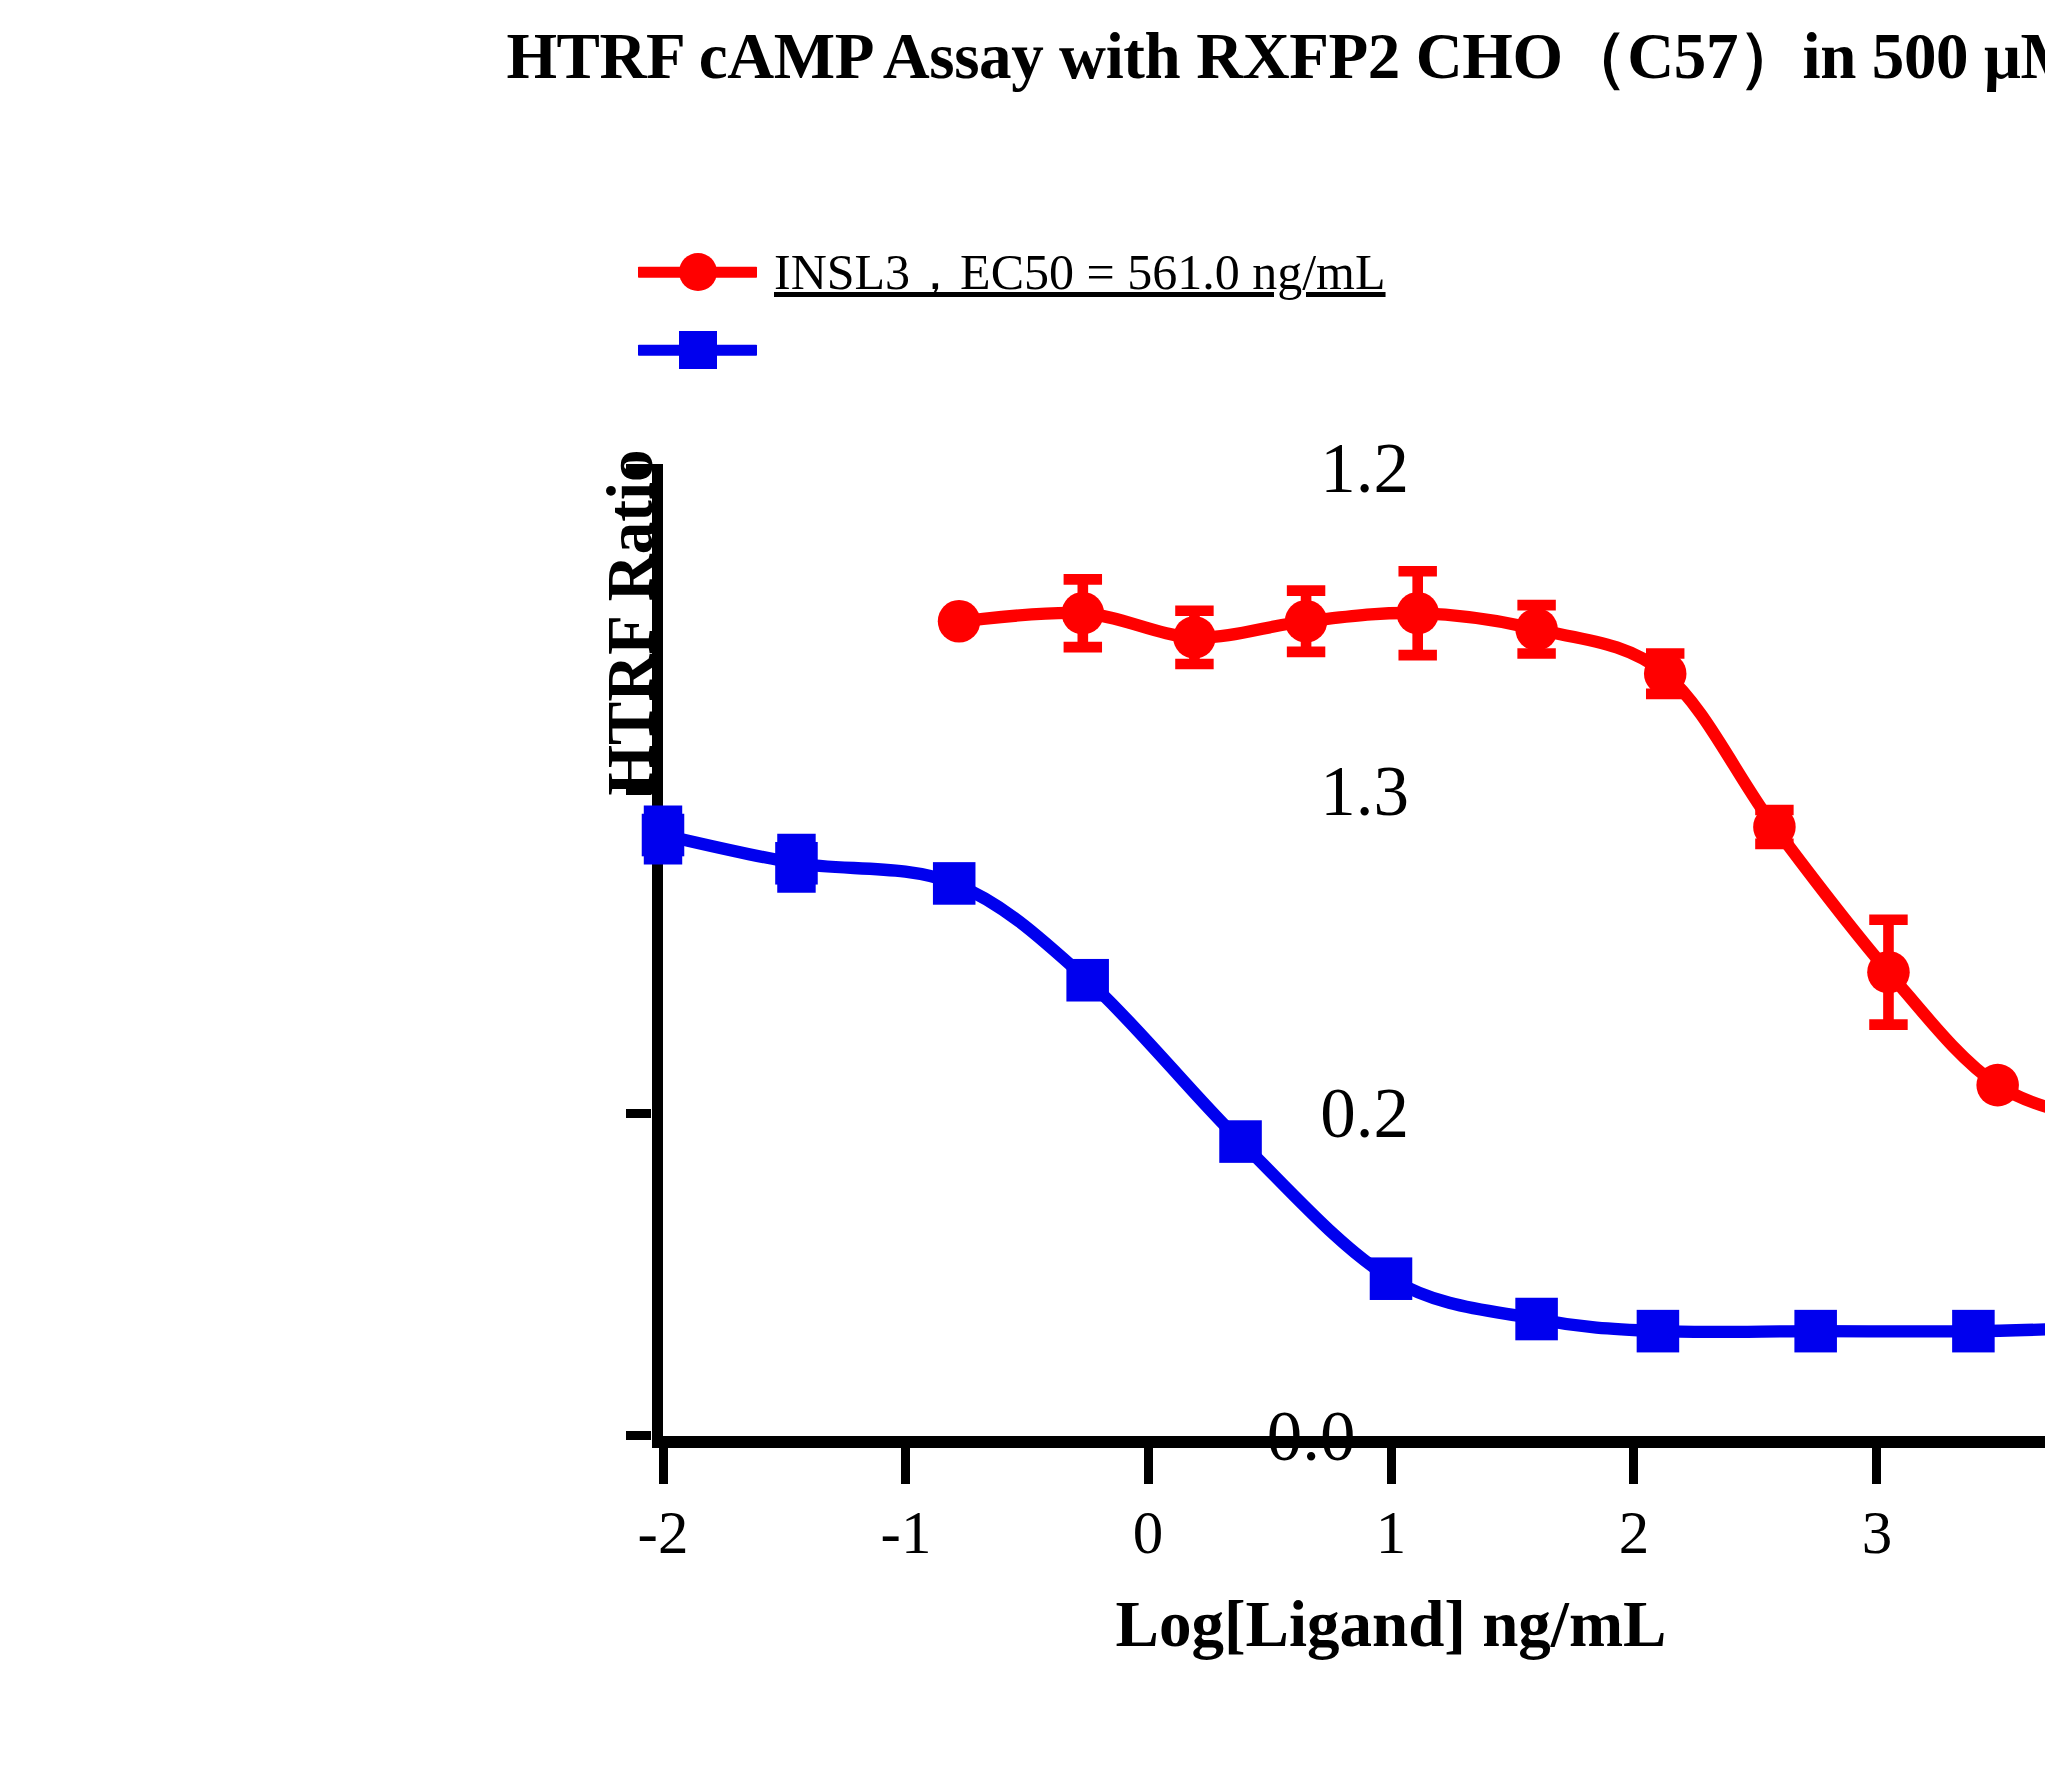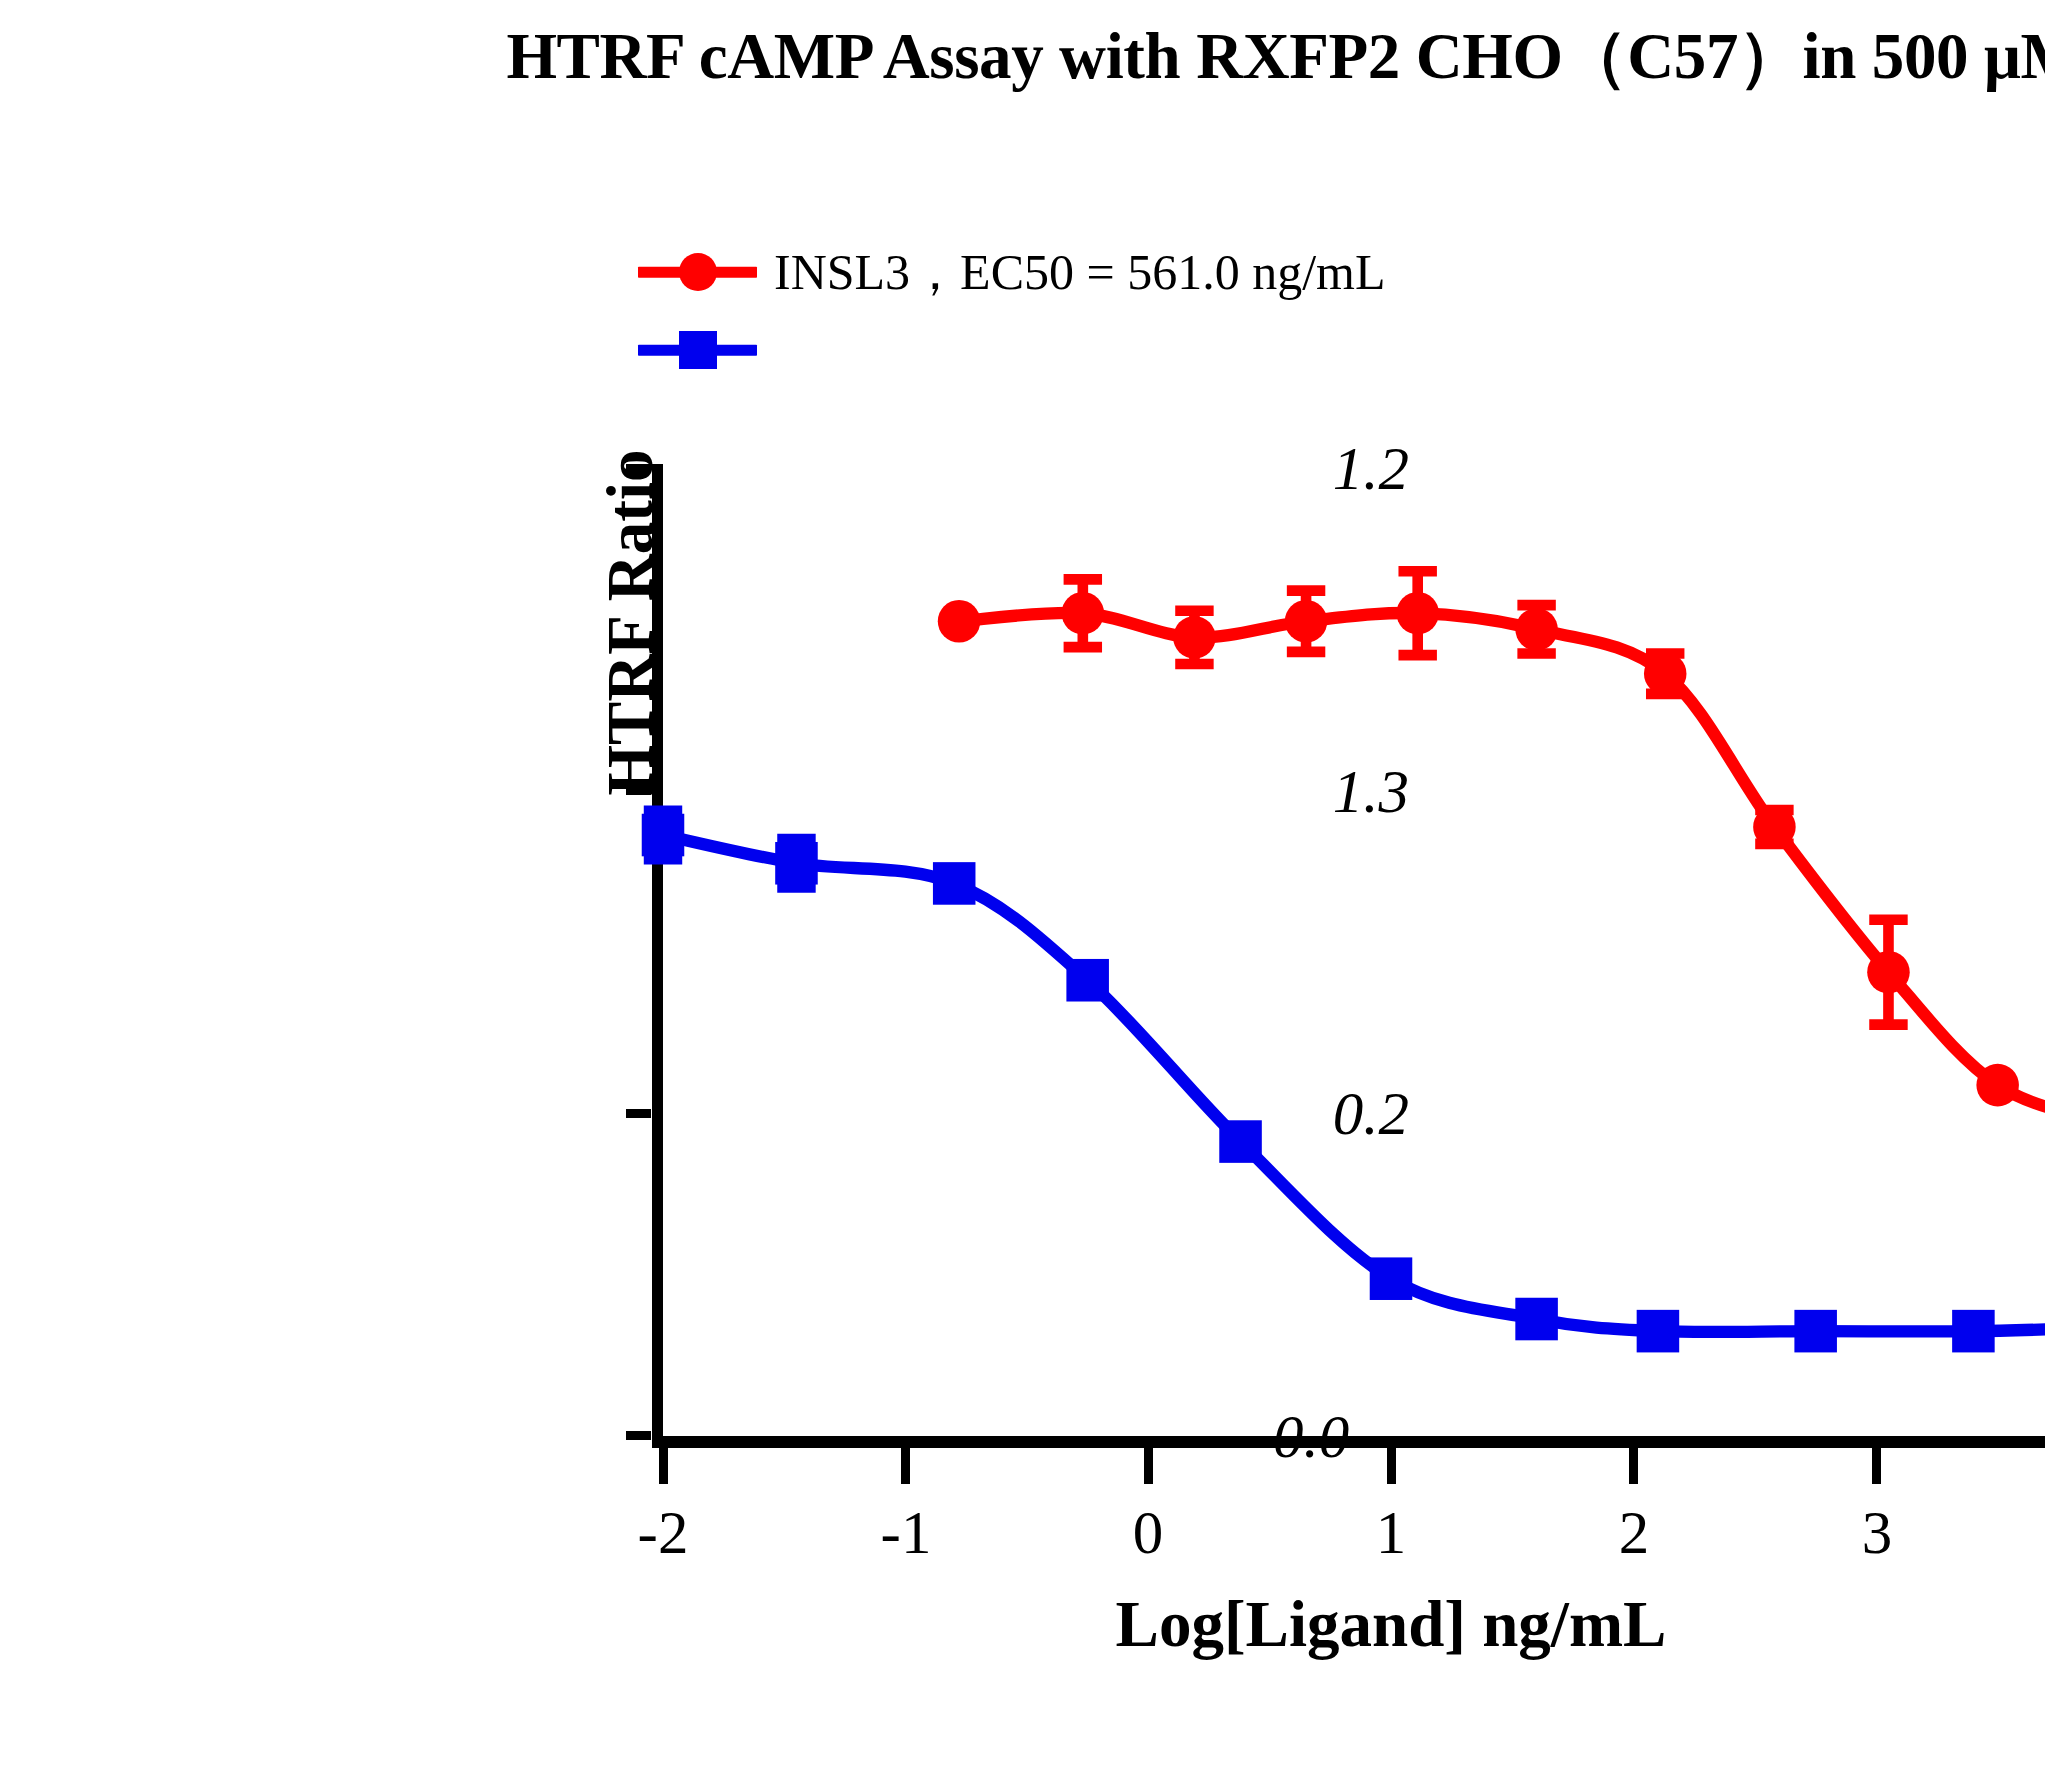--- a/index.html
+++ b/index.html
@@ -9,40 +9,40 @@
   #chart-root{position:absolute;inset:0;}
 
   
   #chart-title{
     position:absolute; left:0; top:11.5px; width:2779px;
     text-align:center; font-size:65px; font-weight:bold;
     letter-spacing:-0.4px; white-space:nowrap;
   }
 
   
-  #legend{position:absolute; left:638px; top:233px;}
+  #legend{position:absolute; left:638px; top:233px;text-decoration:underline;}
   .legend-row{display:flex; align-items:center; height:78px;}
   .legend-key{width:119px; height:29px; position:relative; flex:none;}
   .legend-key .lk-line{position:absolute; left:0; top:50%; transform:translateY(-50%);
       width:100%; height:10.6px; border-radius:0.8px;}
   .legend-key .lk-mark{position:absolute; left:50%; top:50%;
       transform:translate(-50%,-50%); width:38px; height:38px;}
   .lk-mark.circle{border-radius:50%;}
   .legend-label{font-size:50px; white-space:nowrap; padding-left:17px; line-height:1;}
 
   
   #plot{position:absolute; left:663px; top:468px; width:1456px; height:968px;}
   #axis-y{position:absolute; left:-11.5px; top:-4.1px; width:11.5px; height:976px; background:#000;}
   #axis-x{position:absolute; left:-11.5px; bottom:-11.5px; width:1468px; height:11.5px; background:#000;}
 
   .tick-y{position:absolute; left:-37px; width:25px; height:9px; background:#000;}
   .tick-x{position:absolute; bottom:-48px; width:9px; height:37px; background:#000;}
 
   .ylabel{position:absolute; right:710px; width:196px; text-align:right;
-          font-size:61px; line-height:1; transform:translateY(-50%);font-style:italic;}
+          font-size:71px; line-height:1; transform:translateY(-50%);}
   .xlabel{position:absolute; bottom:-127px; width:123px; text-align:center;
           font-size:61px; line-height:1; transform:translateX(-50%); left:0;}
 
   #y-axis-title{position:absolute; left:344px; top:585px; width:573px;
      text-align:center; font-size:65px; font-weight:bold;
      transform:rotate(-90deg); transform-origin:center center;
      white-space:nowrap;}
   #x-axis-title{position:absolute; left:663px; top:1587px; width:1456px;
      text-align:center; font-size:65px; font-weight:bold; white-space:nowrap;}
 

